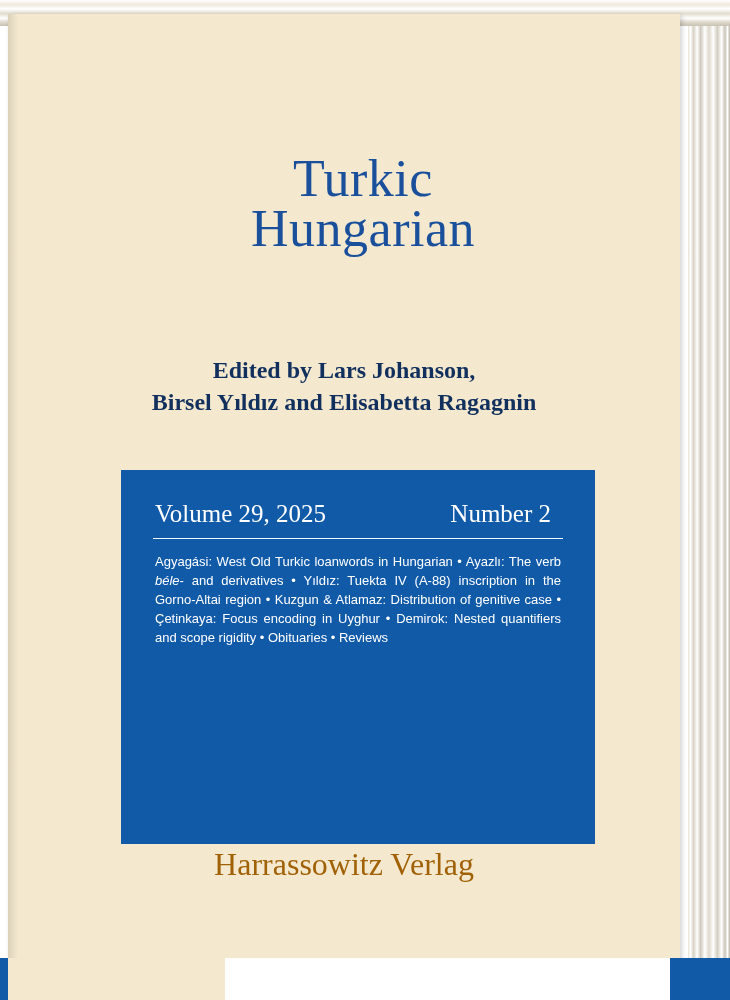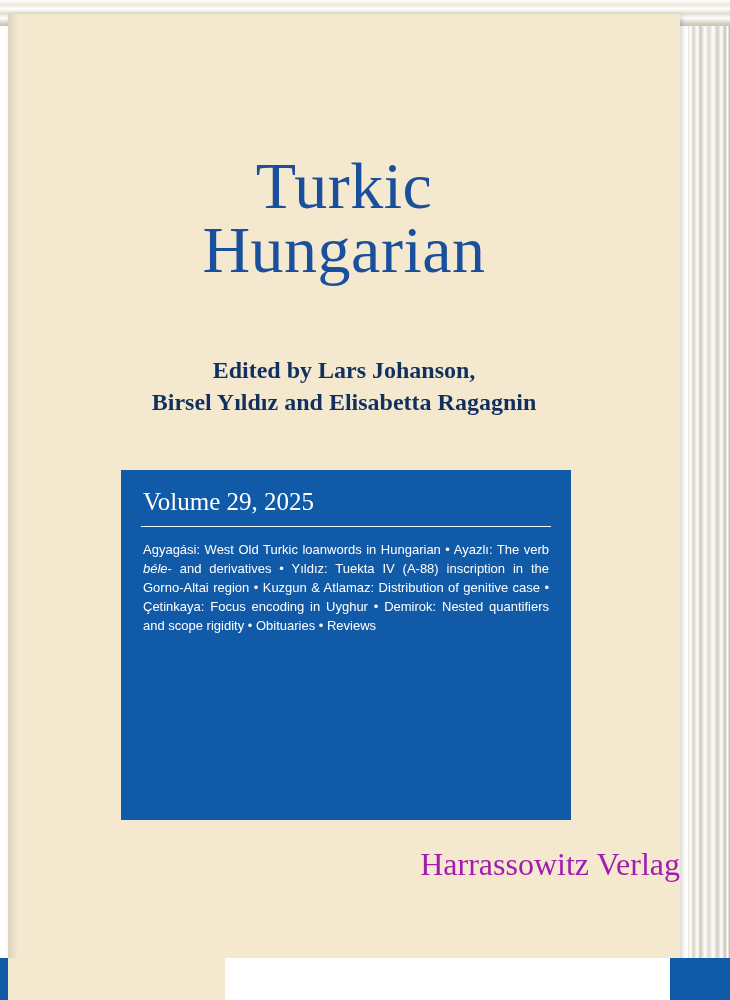--- a/index.html
+++ b/index.html
@@ -81,23 +81,24 @@
   }
 
   .title {
     position: absolute;
     top: 140px;
     left: 0;
     width: 672px;
     text-align: center;
     color: #1a4f9c;
     font-family: "Liberation Serif", serif;
-    font-size: 66px;
+    font-size: 52px;
     line-height: 0.97;
     letter-spacing: 0.5px;
+    padding-left: 19px;
   }
   .title .t-line { display: block; }
 
   .editors {
     position: absolute;
     top: 340px;
     left: 0;
     width: 672px;
     text-align: center;
     color: #12305e;
@@ -109,21 +110,21 @@
   .editors .e-line { display: block; }
 
   .blue-box {
     position: absolute;
     left: 113px;
     top: 456px;
     width: 450px;
     height: 350px;
     background: #115aa8;
     color: #ffffff;
-    padding: 0;
+    padding: 12px;
   }
 
   .issue-line {
     display: flex;
     justify-content: space-between;
     align-items: baseline;
     padding: 18px 22px 0 22px;
     font-size: 25px;
     font-family: "Liberation Serif", serif;
   }
@@ -144,22 +145,22 @@
     text-align: justify;
     font-family: Liberation Sans, sans-serif;
   }
   .contents i { font-style: italic; }
 
   .publisher {
     position: absolute;
     top: 832px;
     left: 0;
     width: 672px;
-    text-align: right;
-    color: #a21caf;
+    text-align: center;
+    color: #a16207;
     font-family: "Liberation Serif", serif;
     font-size: 32px;
   }
 
   
   .bottom-strip {
     position: absolute;
     left: 0;
     bottom: 0;
     width: 730px;
@@ -218,20 +219,21 @@
       </div>
 
       <div class="editors">
         <span class="e-line">Edited by Lars Johanson,</span>
         <span class="e-line">Birsel Yıldız and Elisabetta Ragagnin</span>
       </div>
 
       <div class="blue-box">
         <div class="issue-line">
           <span class="vol">Volume 29, 2025</span>
+          <span class="num">Number 2</span>
         </div>
         <div class="rule"></div>
         <div class="contents"><span>Agyagási: West Old Turkic loanwords in Hungarian</span><span> • </span><span>Ayazlı: The verb </span><i>béle</i><span>- and derivatives</span><span> • </span><span>Yıldız: Tuekta IV (A-88) inscription in the Gorno-Altai region</span><span> • </span><span>Kuzgun &amp; Atlamaz: Distribution of genitive case</span><span> • </span><span>Çetinkaya: Focus encoding in Uyghur</span><span> • </span><span>Demirok: Nested quantifiers and scope rigidity</span><span> • </span><span>Obituaries</span><span> • </span><span>Reviews</span></div>
       </div>
 
       <div class="publisher">Harrassowitz Verlag</div>
 
     </div>
   </div>
 

